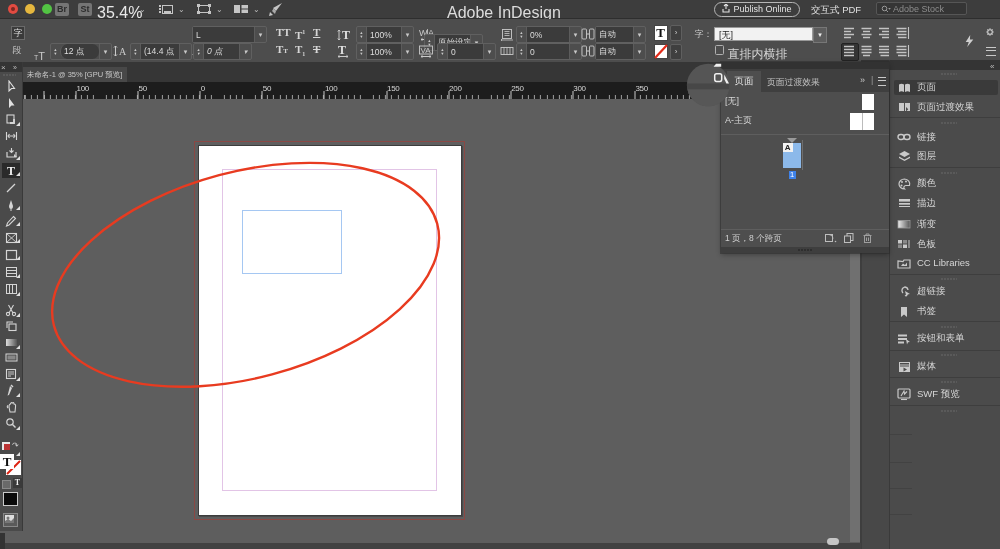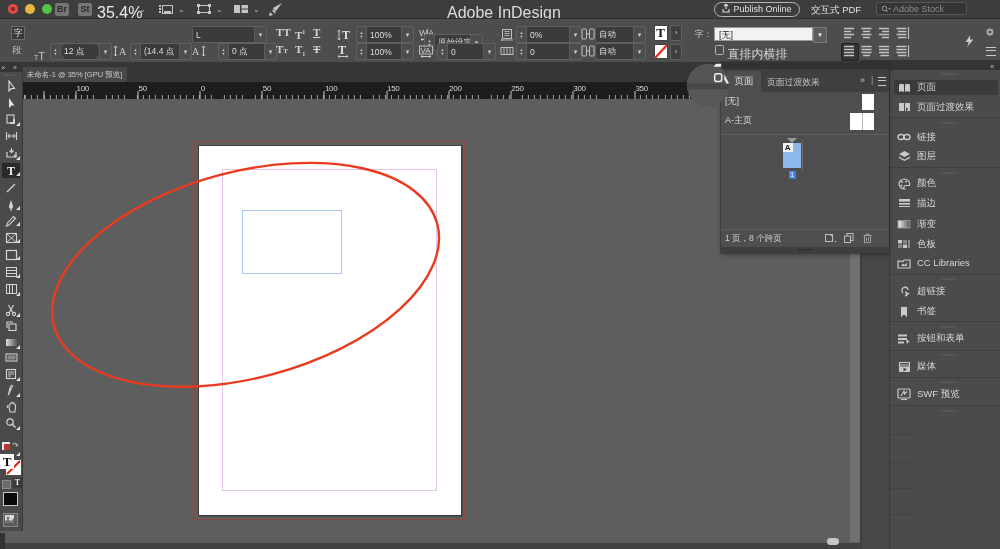--- a/index.html
+++ b/index.html
@@ -110,21 +110,21 @@
       <div class="step">▴<br>▾</div>
         <div class="fld" style="flex:1;border-left:1px solid #5c5c5c;">(14.4 点</div>
         <div class="chev" style="border-left:1px solid #5c5c5c;">▾</div>
     </div>
     <div class="abs ic" style="left:192px;top:26px;">
         <svg width="14" height="12">
           <text x="0" y="10" fill="#c9c9c9" font-size="10" font-family="Liberation Serif">A</text>
           <path d="M11.5 1 L11.5 11 M10 2.5 L11.5 1 L13 2.5 M10 9.5 L11.5 11 L13 9.5" stroke="#c9c9c9" fill="none"></path>
         </svg>
       </div>
-    <div class="grp" style="left:218px;top:24px;width:57px;height:15px;">
+    <div class="grp" style="left:193px;top:24px;width:57px;height:15px;font-style:italic;">
       <div class="step">▴<br>▾</div>
         <div class="fld" style="flex:1;border-left:1px solid #5c5c5c;">0 点</div>
         <div class="chev" style="border-left:1px solid #5c5c5c;">▾</div>
     </div>
 
     <div class="abs tser" style="left:276px;top:8px;">TT</div>
       <div class="abs tser" style="left:295px;top:8px;">T<sup style="font-size:6px;">1</sup></div>
       <div class="abs tser" style="left:313px;top:8px;"><u>T</u></div>
     <div class="abs tser" style="left:276px;top:25px;">T<span style="font-size:7px;">T</span></div>
       <div class="abs tser" style="left:295px;top:25px;">T<sub style="font-size:6px;">1</sub></div>

